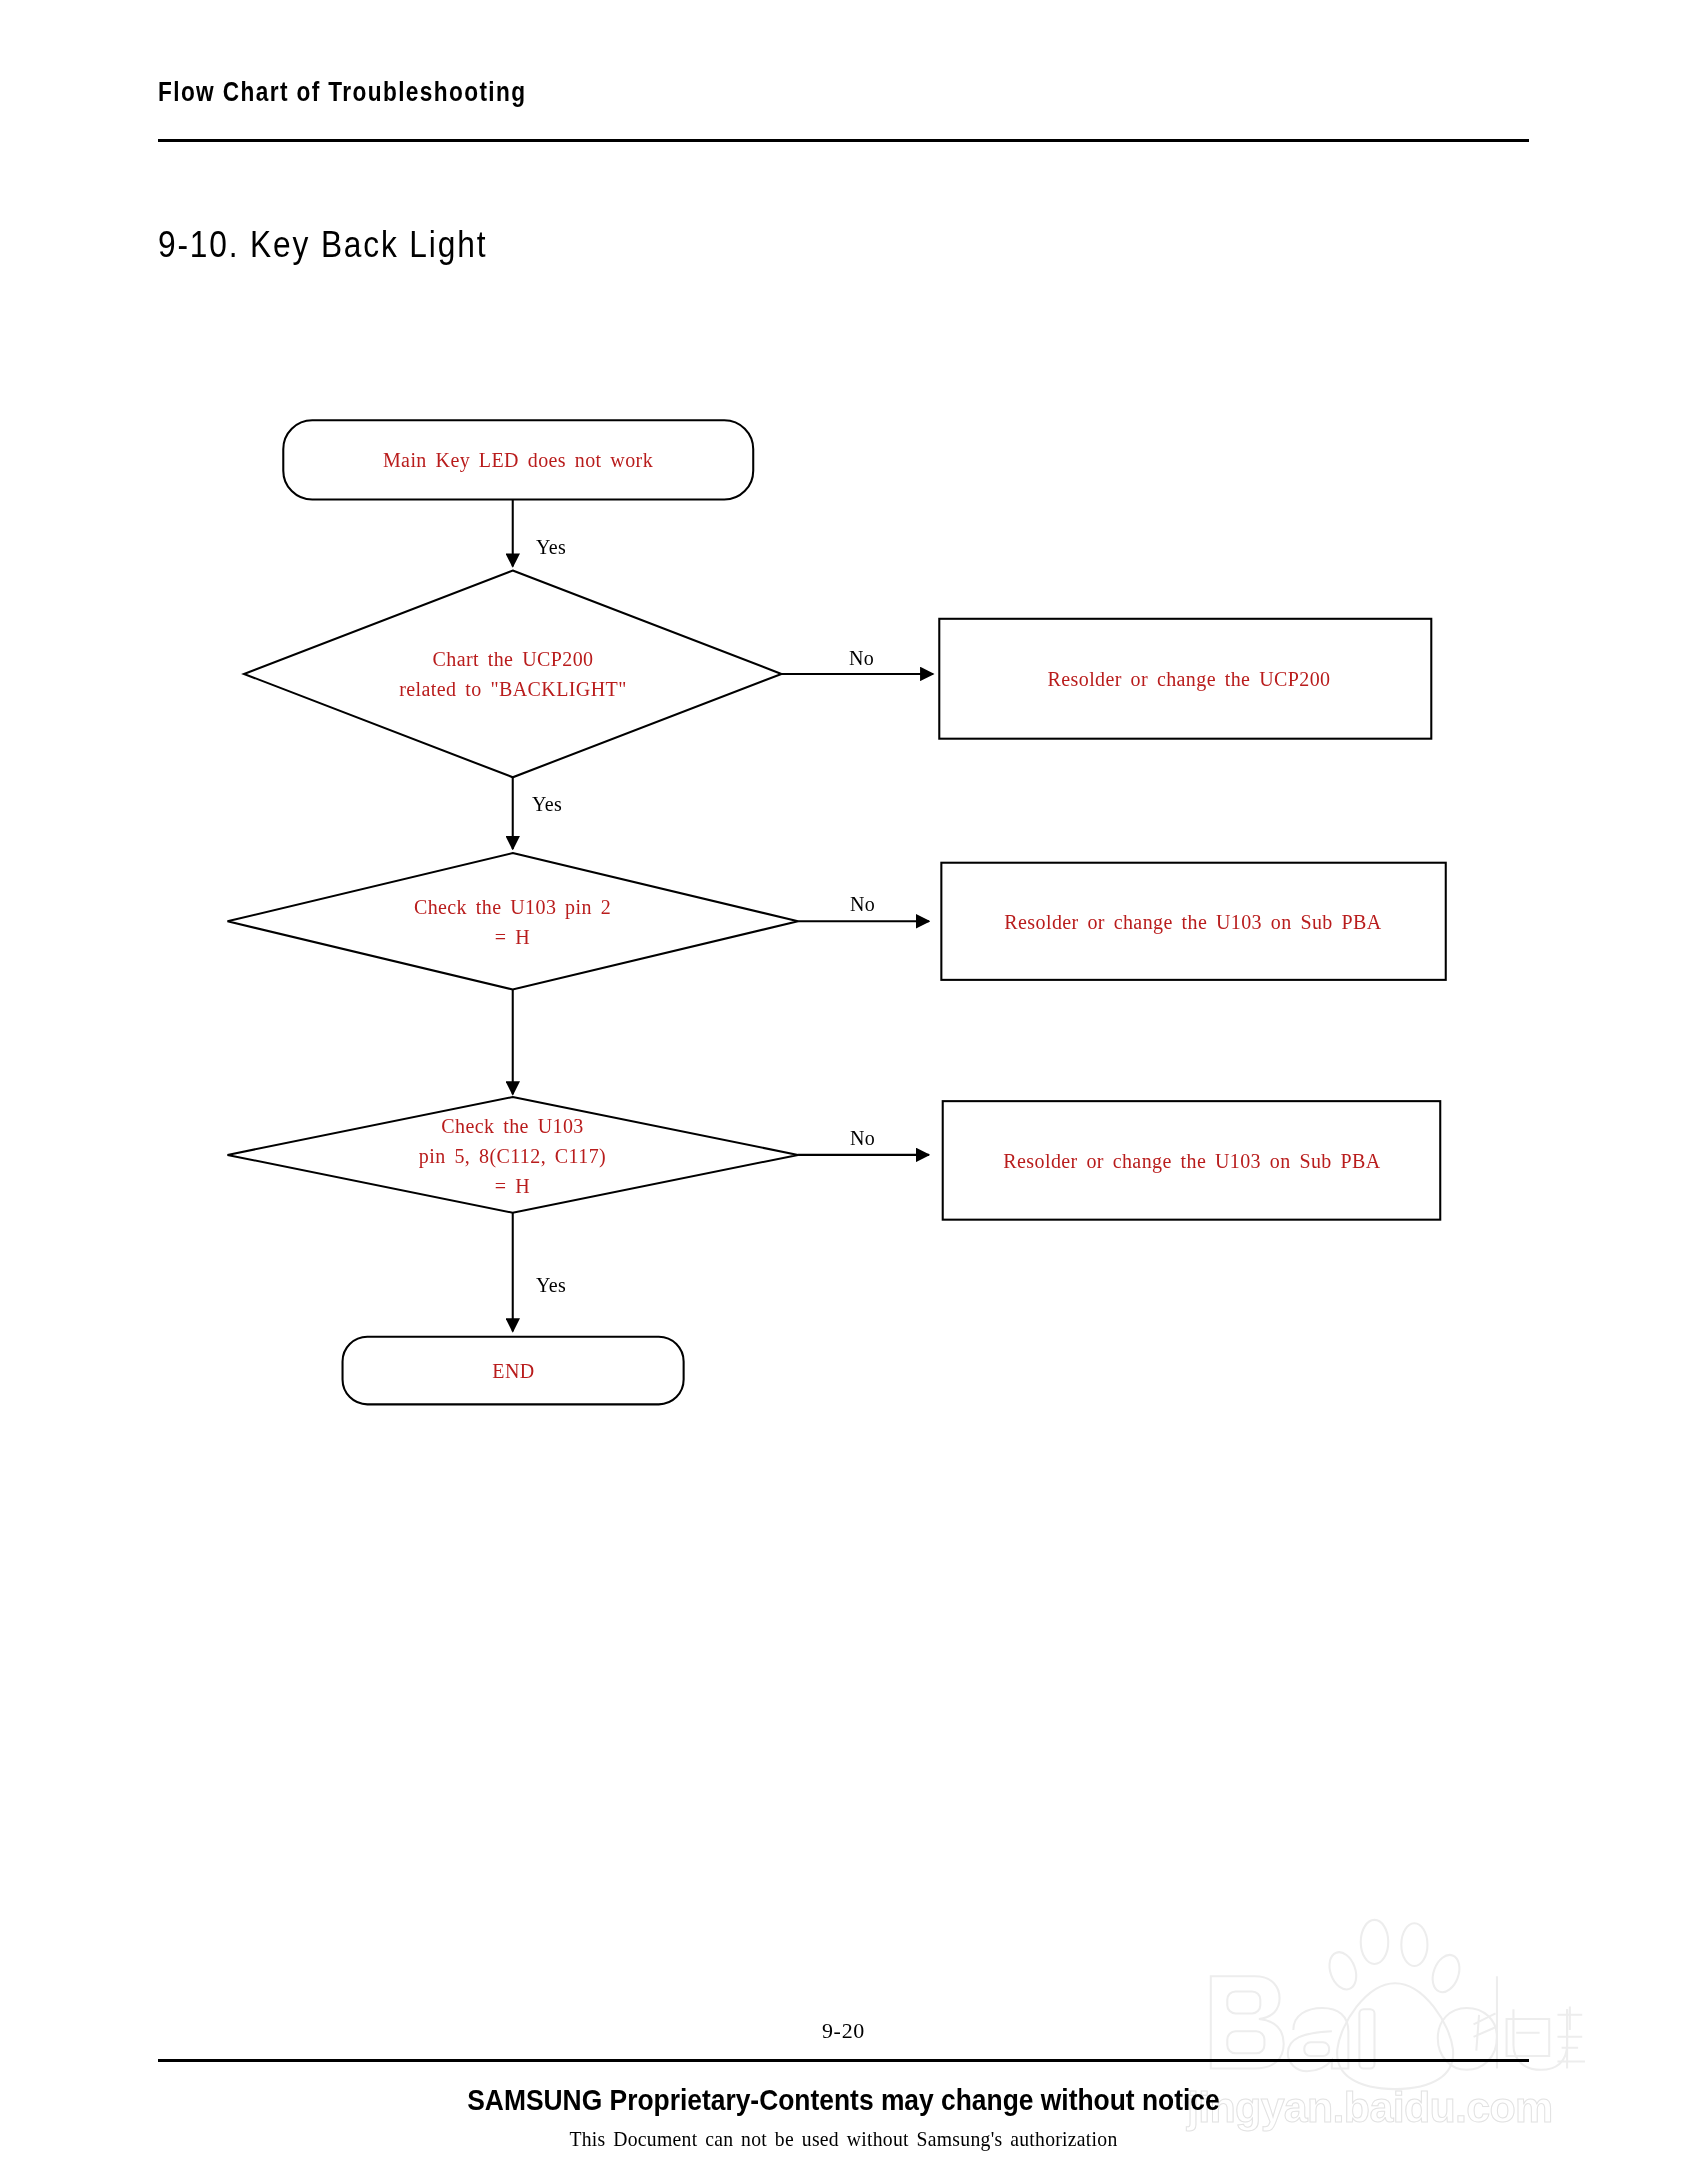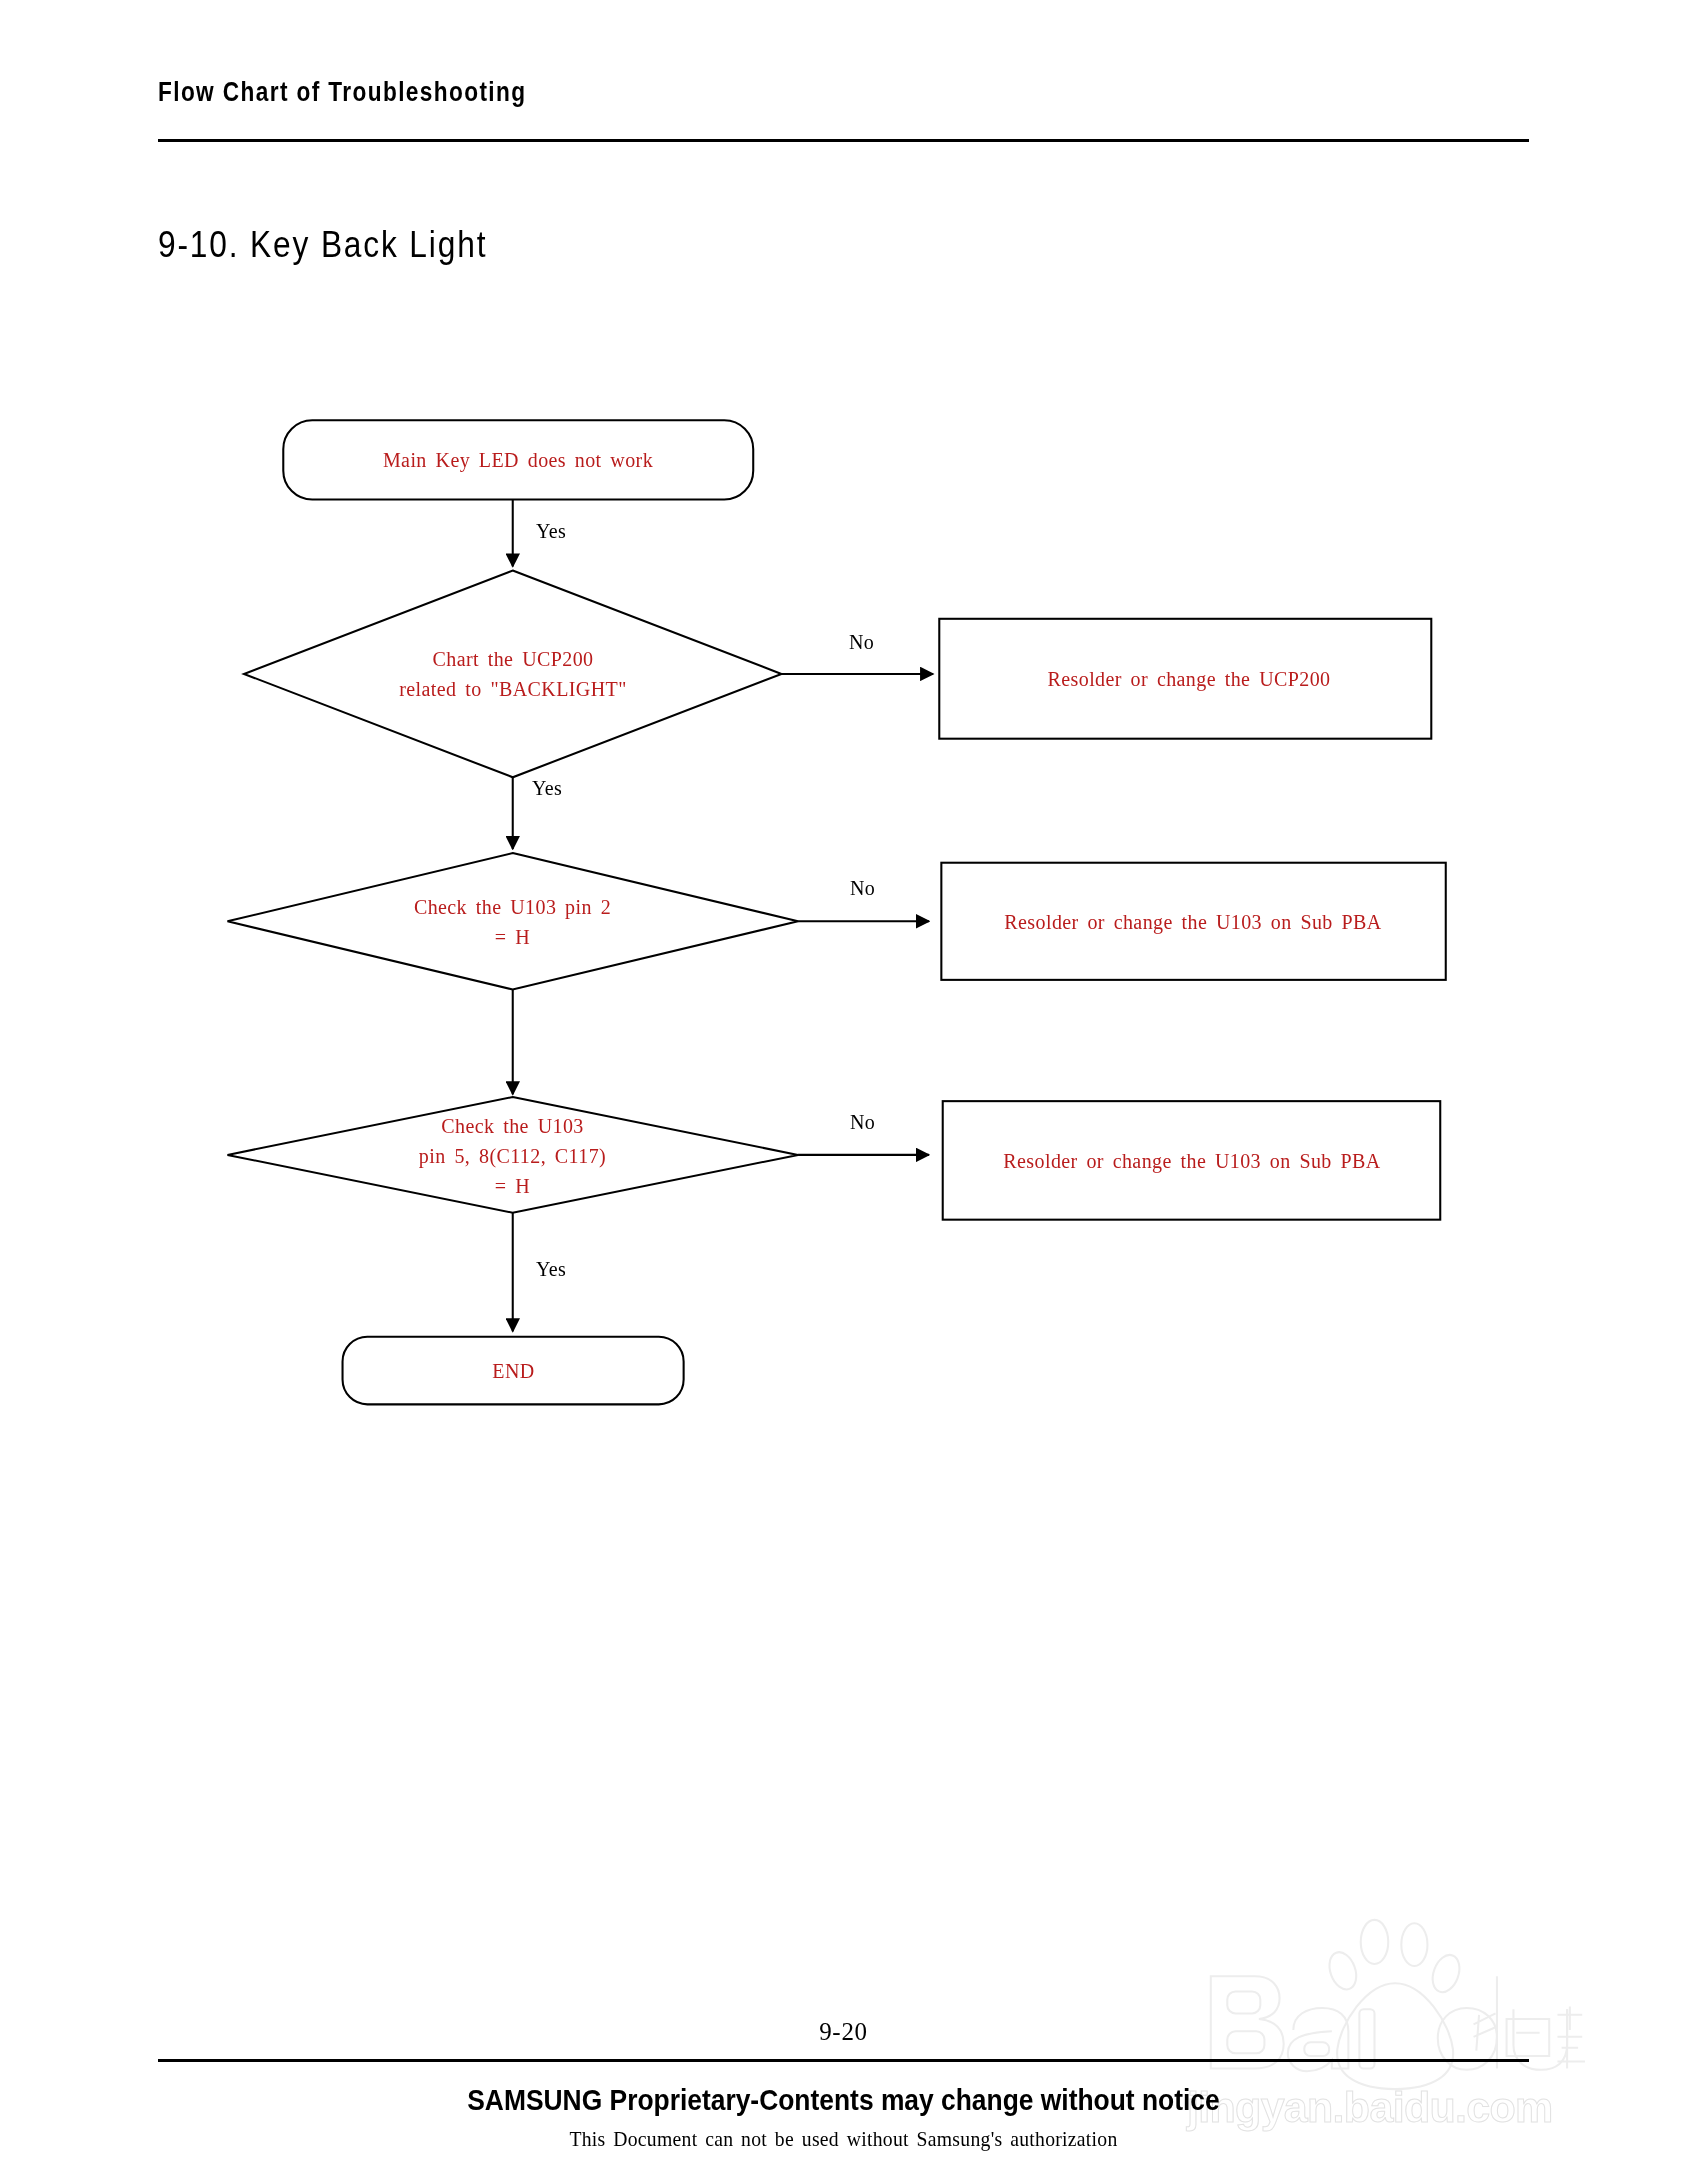--- a/index.html
+++ b/index.html
@@ -80,31 +80,32 @@
     white-space: pre;
     color: #b91c1c;
   }
   .edge-label {
     position: absolute;
     font-family: "Liberation Serif", "DejaVu Serif", serif;
     font-size: 20px;
     letter-spacing: 0.3px;
     color: #000;
     white-space: nowrap;
+    margin-top: 16px;
   }
 
   
   .page-num {
     position: absolute;
     left: 0;
     top: 2018px;
     width: 1687px;
     text-align: center;
     font-family: "Liberation Serif", "DejaVu Serif", serif;
-    font-size: 25px;
+    font-size: 22px;
     letter-spacing: 0.7px;
   }
   .foot-main {
     position: absolute;
     left: 0;
     top: 2083px;
     width: 1687px;
     text-align: center;
     font-family: "Liberation Sans Narrow", "Liberation Sans", sans-serif;
     font-size: 30px;

